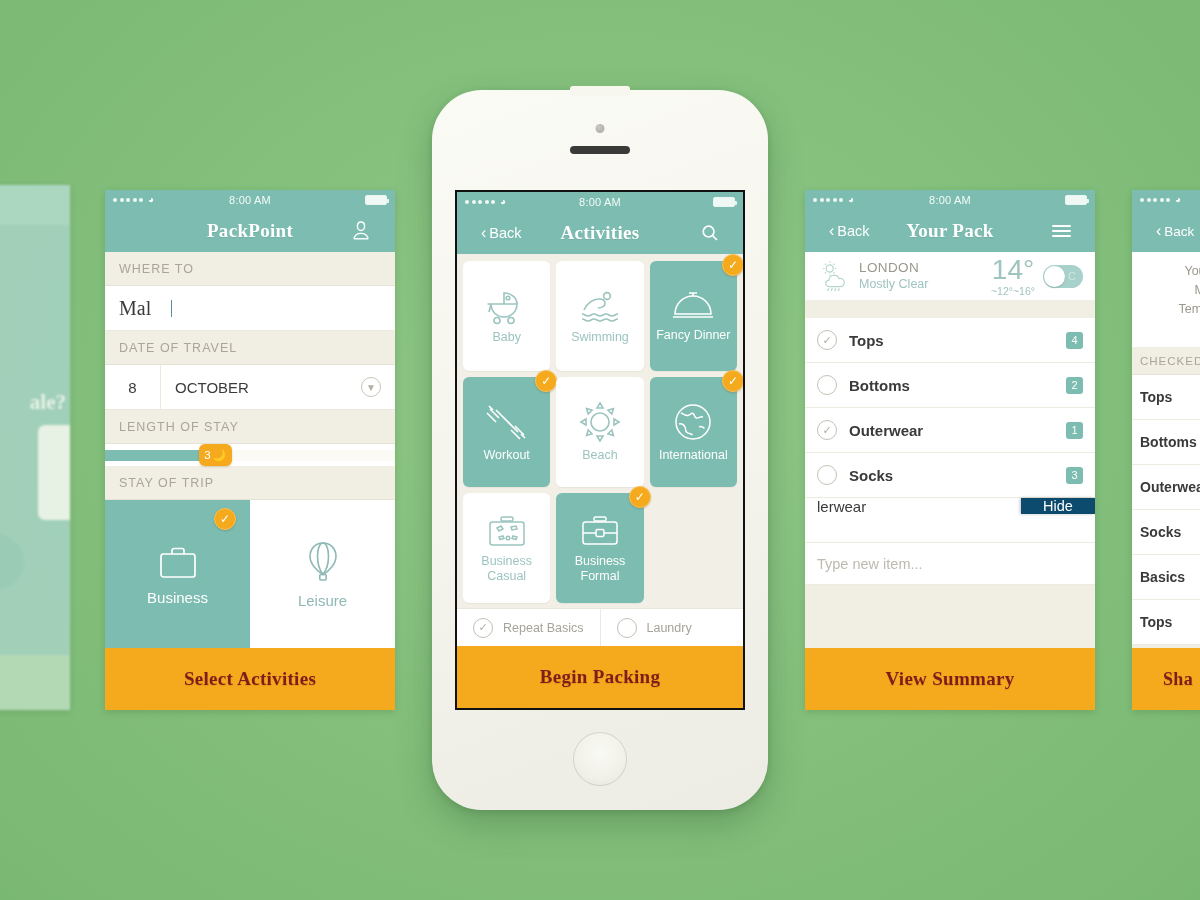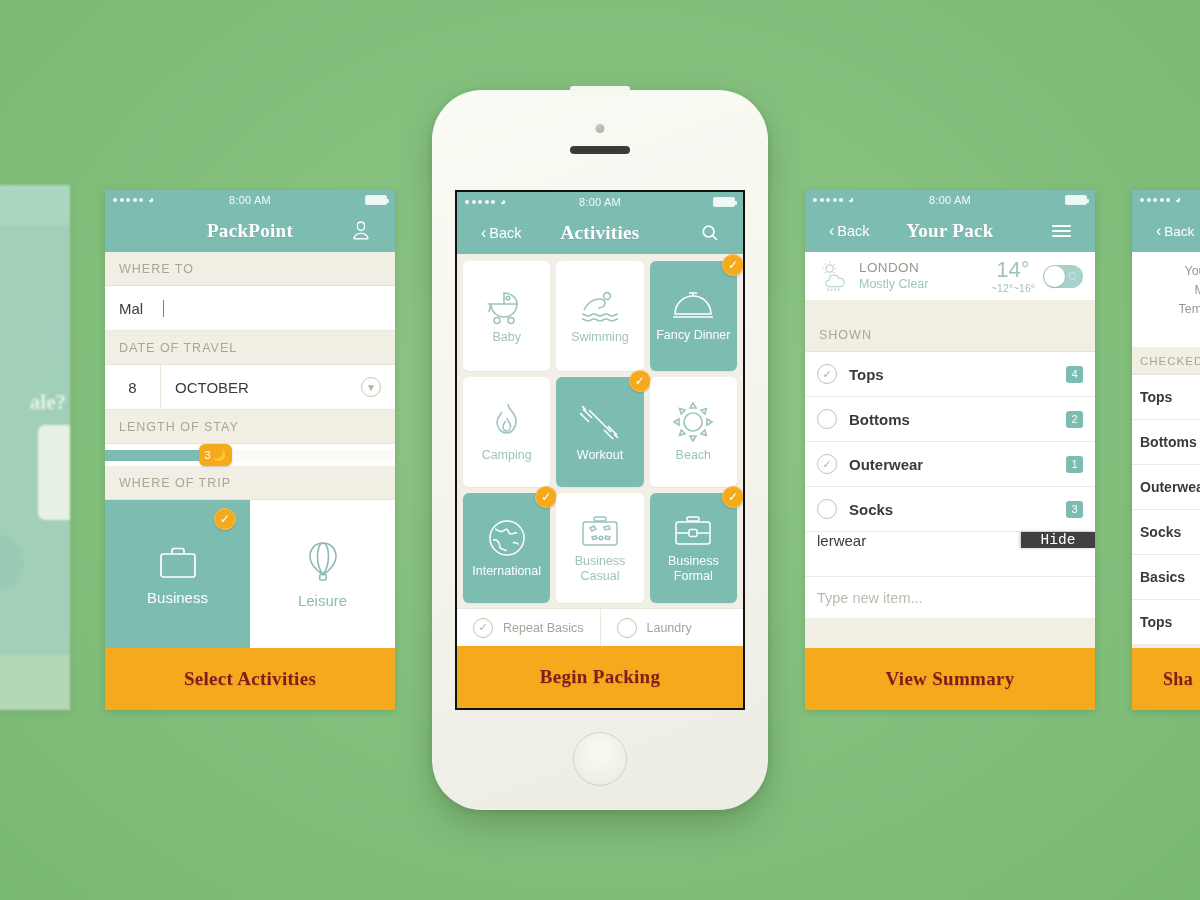--- a/index.html
+++ b/index.html
@@ -56,21 +56,21 @@
   }
 
   
   #screen1 { left:105px; top:190px; width:290px; height:520px; }
   .sec-label {
     background:#f1efe4; color:#aaa598; font-size:12.5px;
     letter-spacing:1px; padding:10px 14px 9px; flex:none;
     border-bottom:1px solid #e6e3d6;
   }
   .field-row { background:#fff; border-bottom:1px solid #ebe8dc; flex:none; display:flex; align-items:center; height:45px;}
-  .field-text { padding:0 14px; font-size:15px; color:#3b3b3b; display:flex;align-items:center;}
+  .field-text { padding:0 14px; font-size:20px; color:#3b3b3b; display:flex;align-items:center;font-family:Liberation Serif, serif;}
   .caret { display:inline-block; width:1px;height:17px;background:#5d8d9c;margin-left:6px;}
   .date-day { width:56px; text-align:center; font-size:15px; color:#3b3b3b; border-right:1px solid #ebe8dc; height:100%; display:flex;align-items:center;justify-content:center;}
   .date-month { flex:1; padding-left:14px; font-size:15px; color:#3b3b3b; display:flex;align-items:center;}
   .chev-circle { width:20px;height:20px;border:1.4px solid #c9c6b8;border-radius:50%;color:#b4b1a3;font-size:10px;display:flex;align-items:center;justify-content:center;margin-right:14px;}
 
   .slider-wrap { height:22px; position:relative; background:#fff; flex:none;}
   .slider-track { position:absolute; left:0; right:0; top:6px; height:11px; background:#fbfaf4; }
   .slider-fill { position:absolute; left:0; top:6px; height:11px; width:38%; background:#7cbcb1; }
   .slider-knob {
     position:absolute; left:34%; top:0px; height:22px; min-width:33px; padding:0 5px;
@@ -129,43 +129,42 @@
   .circ { width:20px;height:20px;border-radius:50%;border:1.5px solid #c4c1b4;display:flex;align-items:center;justify-content:center;font-size:11px;color:#b0ada0;flex:none;}
 
   
   #screen3 { left:805px; top:190px; width:290px; height:520px; }
   .weather { height:48px; background:#fff; display:flex; align-items:center; padding:8px 12px; flex:none; }
   .w-icon { width:36px; height:30px; flex:none; color:#b8d5cf; }
   .w-txt { margin-left:6px; line-height:1.2; }
   .w-city { font-size:13.5px; color:#9a978c; letter-spacing:.4px; }
   .w-cond { font-size:12.5px; color:#9fc4bf; }
   .w-temp { margin-left:auto; text-align:center; color:#9fc4bf; line-height:1; }
-  .w-big { font-size:22px; }
+  .w-big { font-size:28px; }
   .w-range { font-size:10.5px; margin-top:2px; }
   .w-toggle {
     margin-left:8px; width:40px;height:23px;border-radius:12px;background:#a7d2cb;
     position:relative; flex:none; display:flex; align-items:center;
   }
   .w-toggle .knob { position:absolute; left:1px; top:1px; width:21px;height:21px;border-radius:50%;background:#fff; box-shadow:0 1px 2px rgba(0,0,0,.15);}
   .w-toggle .cunit { position:absolute; right:7px; font-size:11px; color:#cfe6e1;}
   .spacer-strip { height:18px; background:#f1efe4; flex:none; }
   .list-row {
     height:45px; background:#fff; display:flex; align-items:center; padding:0 12px;
     border-bottom:1px solid #eeebe0; flex:none; gap:12px;
   }
   .list-row .lname{ font-size:15px; color:#3a3a3a;font-weight:bold; }
   .cnt { margin-left:auto; min-width:17px;height:17px;border-radius:3px;background:#7cbcb1;color:#fff;font-size:11px;
          display:flex;align-items:center;justify-content:center;padding:0 4px;}
   .swipe-row { height:45px; display:flex; align-items:flex-start; flex:none; border-bottom:1px solid #eeebe0; }
   .swipe-row .txt { flex:1; display:flex;align-items:center; background:#fff; padding-left:12px; font-size:15px; color:#3a3a3a; }
   .swipe-row .hide {
-    width:74px; background:#404040; color:#fff; font-size:14.5px;
+    width:74px; background:#0c4a6e; color:#fff; font-size:14.5px;
     display:flex;align-items:center;justify-content:center;
     box-shadow:-1px 0 3px rgba(0,0,0,.25);
-    font-family:Liberation Mono, monospace;
   }
   .newitem { height:42px; background:#fff; display:flex;align-items:center;padding:0 12px;font-size:14.5px;color:#bdbab0;flex:none;border-bottom:1px solid #eeebe0;}
 
   
   #screen0 {
     left:-22px; top:185px; width:92px; height:525px;
     background:#a9d4c7; overflow:hidden;
     filter: blur(1.1px); opacity:.82;
     box-shadow:0 2px 7px rgba(40,80,40,.18);
   }
@@ -234,21 +233,21 @@
   <div class="sec-label">LENGTH OF STAY</div>
   <div class="slider-wrap">
     <div class="slider-track"></div>
     <div class="slider-fill" style="width: 38%;"></div>
     <div class="slider-knob" style="left: calc(38% - 16px);">
       <span>3</span>
       <span>🌙</span>
     </div>
   </div>
 
-  <div class="sec-label">WHERE OF TRIP</div>
+  <div class="sec-label">STAY OF TRIP</div>
   <div class="trip-types">
     <div class="trip-card sel">
       <div class="badge-check" style="top:8px;right:14px;">✓</div>
       <svg width="44" height="38" viewBox="0 0 44 38" fill="none" stroke="#ffffff" stroke-width="1.7">
         <rect x="5" y="11" width="34" height="23" rx="2.5"></rect>
         <path d="M16 11V7.5c0-1.1.9-2 2-2h8c1.1 0 2 .9 2 2V11"></path>
       </svg>
       <div class="tlabel">Business</div>
     </div>
     <div class="trip-card unsel">
@@ -323,27 +322,20 @@
     <div class="act-cell sel">
       <div class="badge-check">✓</div>
       <svg width="46" height="34" viewBox="0 0 46 34" fill="none" stroke="currentColor" stroke-width="1.6">
         <path d="M5 25a18 18 0 0 1 36 0z"></path>
         <path d="M3 28h40"></path>
         <path d="M23 7v-3M19 4h8"></path>
       </svg>
       <div class="alabel">Fancy Dinner</div>
     </div>
 
-    <div class="act-cell">
-      <svg width="36" height="42" viewBox="0 0 36 42" fill="none" stroke="currentColor" stroke-width="1.6">
-        <path d="M19 3c0 6 8 8 8 17 0 7-4.3 12-9.5 12S8 27 8 21c0-5 3.5-7 5-10"></path>
-        <path d="M18 17c0 3 3.5 4 3.5 8 0 3-1.8 5-3.8 5S14 28 14 25.5c0-2.5 2-3.5 2.5-5.5"></path>
-      </svg>
-      <div class="alabel">Camping</div>
-    </div>
     <div class="act-cell sel">
       <div class="badge-check">✓</div>
       <svg width="46" height="42" viewBox="0 0 46 42" fill="none" stroke="currentColor" stroke-width="1.6">
         <path d="M12 9l22 22"></path>
         <path d="M6 8l9 9M3 12l9 9"></path>
         <path d="M31 25l9 9M27 29l9 9"></path>
         <path d="M5 5l4 4M37 33l4 4"></path>
       </svg>
       <div class="alabel">Workout</div>
     </div>
@@ -447,21 +439,20 @@
     <div class="w-temp">
       <div class="w-big">14°</div>
       <div class="w-range">~12°~16°</div>
     </div>
     <div class="w-toggle">
       <span class="knob"></span>
       <span class="cunit">C</span>
     </div>
   </div>
   <div class="spacer-strip"></div>
-  <div class="sec-label">SHOWN</div>
 
   <div class="list-row">
     <span class="circ">✓</span>
     <span class="lname">Tops</span>
     <span class="cnt">4</span>
   </div>
   <div class="list-row">
     <span class="circ"></span>
     <span class="lname">Bottoms</span>
     <span class="cnt">2</span>

